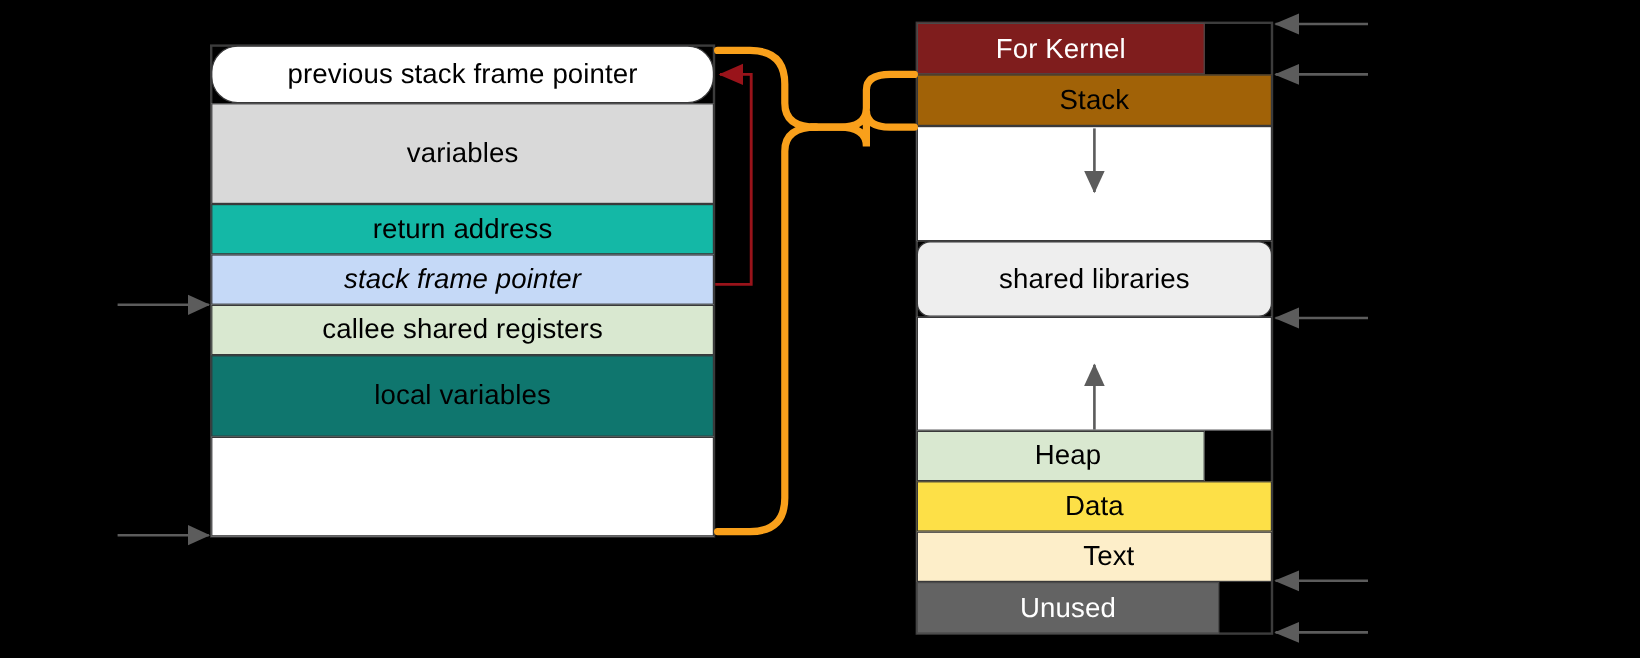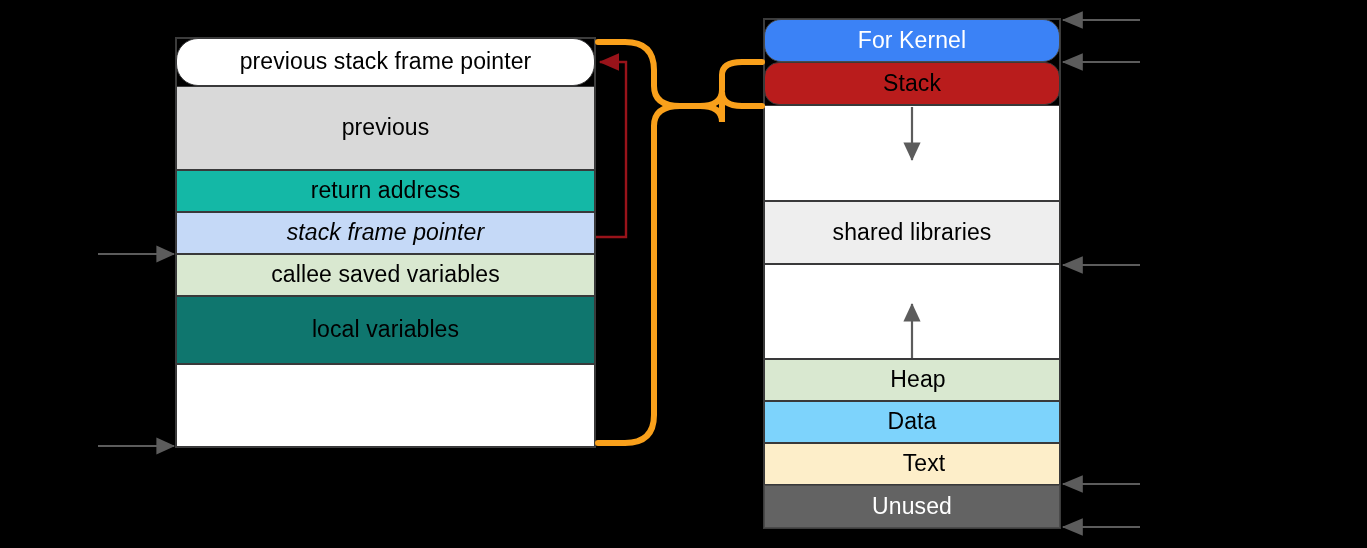--- a/index.html
+++ b/index.html
@@ -59,78 +59,78 @@
 
 <div id="canvas">
 
   <div class="frame-outline" style="left:175px; top:37px; width:421px; height:411px;"></div>
 
   <div class="cell" style="left:176px; top:38px; width:419px; height:48px; background:#ffffff;border-radius:22px;">
     <span>previous stack frame pointer</span>
   </div>
 
   <div class="cell" style="left:176px; top:86px; width:419px; height:84px; background:#d9d9d9;">
-    <span>previous</span>
+    <span>variables</span>
   </div>
 
   <div class="cell" style="left:176px; top:170px; width:419px; height:42px; background:#14b8a6;">
     <span>return address</span>
   </div>
 
   <div class="cell" style="left:176px; top:212px; width:419px; height:42px; background:#c5d9f7;font-style:italic;">
     <span>stack frame pointer</span>
   </div>
 
   <div class="cell" style="left:176px; top:254px; width:419px; height:42px; background:#d9e8d0;">
-    <span>callee saved variables</span>
+    <span>callee shared registers</span>
   </div>
 
   <div class="cell" style="left:176px; top:296px; width:419px; height:68px; background:#0f766e;">
     <span>local variables</span>
   </div>
 
   <div class="cell" style="left:176px; top:364px; width:419px; height:83px; background:#ffffff;">
     <span></span>
   </div>
 
   <div class="frame-outline" style="left:763px; top:18px; width:298px; height:511px;"></div>
 
-  <div class="cell dark" style="left:764px; top:19px; width:296px; height:43px; background:#3b82f6;border-radius:17px;">
+  <div class="cell dark" style="left:764px; top:19px; width:240px; height:43px; background:#7f1d1d;">
     <span>For Kernel</span>
   </div>
 
-  <div class="cell" style="left:764px; top:62px; width:296px; height:43px; background:#b91c1c;border-radius:15px;">
+  <div class="cell" style="left:764px; top:62px; width:296px; height:43px; background:#a16207;">
     <span>Stack</span>
   </div>
 
   <div class="cell" style="left:764px; top:105px; width:296px; height:96px; background:#ffffff;">
     <span></span>
   </div>
 
-  <div class="cell" style="left:764px; top:201px; width:296px; height:63px; background:#eeeeee;">
+  <div class="cell" style="left:764px; top:201px; width:296px; height:63px; background:#eeeeee;border-radius:11px;">
     <span>shared libraries</span>
   </div>
 
   <div class="cell" style="left:764px; top:264px; width:296px; height:95px; background:#ffffff;">
     <span></span>
   </div>
 
-  <div class="cell" style="left:764px; top:359px; width:296px; height:42px; background:#d9e8d0;padding-left:12px;">
+  <div class="cell" style="left:764px; top:359px; width:240px; height:42px; background:#d9e8d0;padding-left:12px;">
     <span>Heap</span>
   </div>
 
-  <div class="cell" style="left:764px; top:401px; width:296px; height:42px; background:#7dd3fc;">
+  <div class="cell" style="left:764px; top:401px; width:296px; height:42px; background:#fde047;">
     <span>Data</span>
   </div>
 
   <div class="cell" style="left:764px; top:443px; width:296px; height:42px; background:#fdeec9;padding-left:24px;">
     <span>Text</span>
   </div>
 
-  <div class="cell dark" style="left:764px; top:485px; width:296px; height:43px; background:#636363;">
+  <div class="cell dark" style="left:764px; top:485px; width:252px; height:43px; background:#636363;">
     <span>Unused</span>
   </div>
 
   <svg id="overlay" viewBox="0 0 1367 548">
     <defs>
       <marker id="grayArrow" markerWidth="9" markerHeight="9" refX="8" refY="4.5" orient="auto" markerUnits="strokeWidth">
         <path d="M0,0.6 L8.5,4.5 L0,8.4 z" fill="#5c5c5c"></path>
       </marker>
       <marker id="grayArrowThin" markerWidth="10" markerHeight="10" refX="9" refY="5" orient="auto" markerUnits="strokeWidth">
         <path d="M0,1 L9.5,5 L0,9 z" fill="#5c5c5c"></path>

